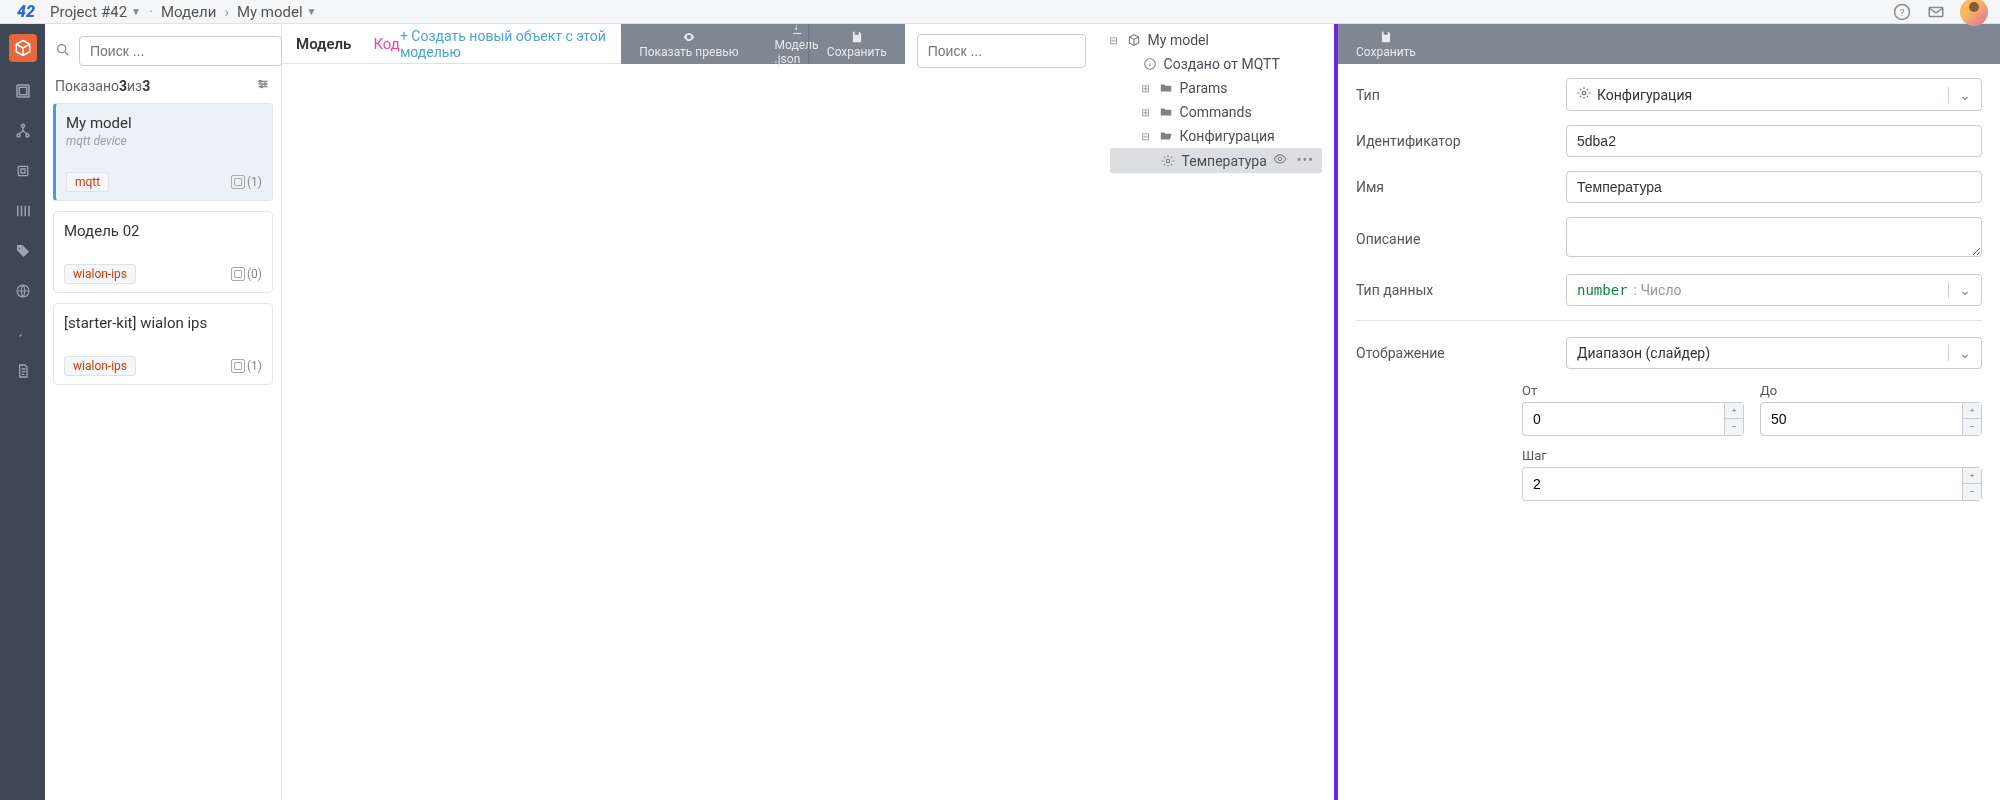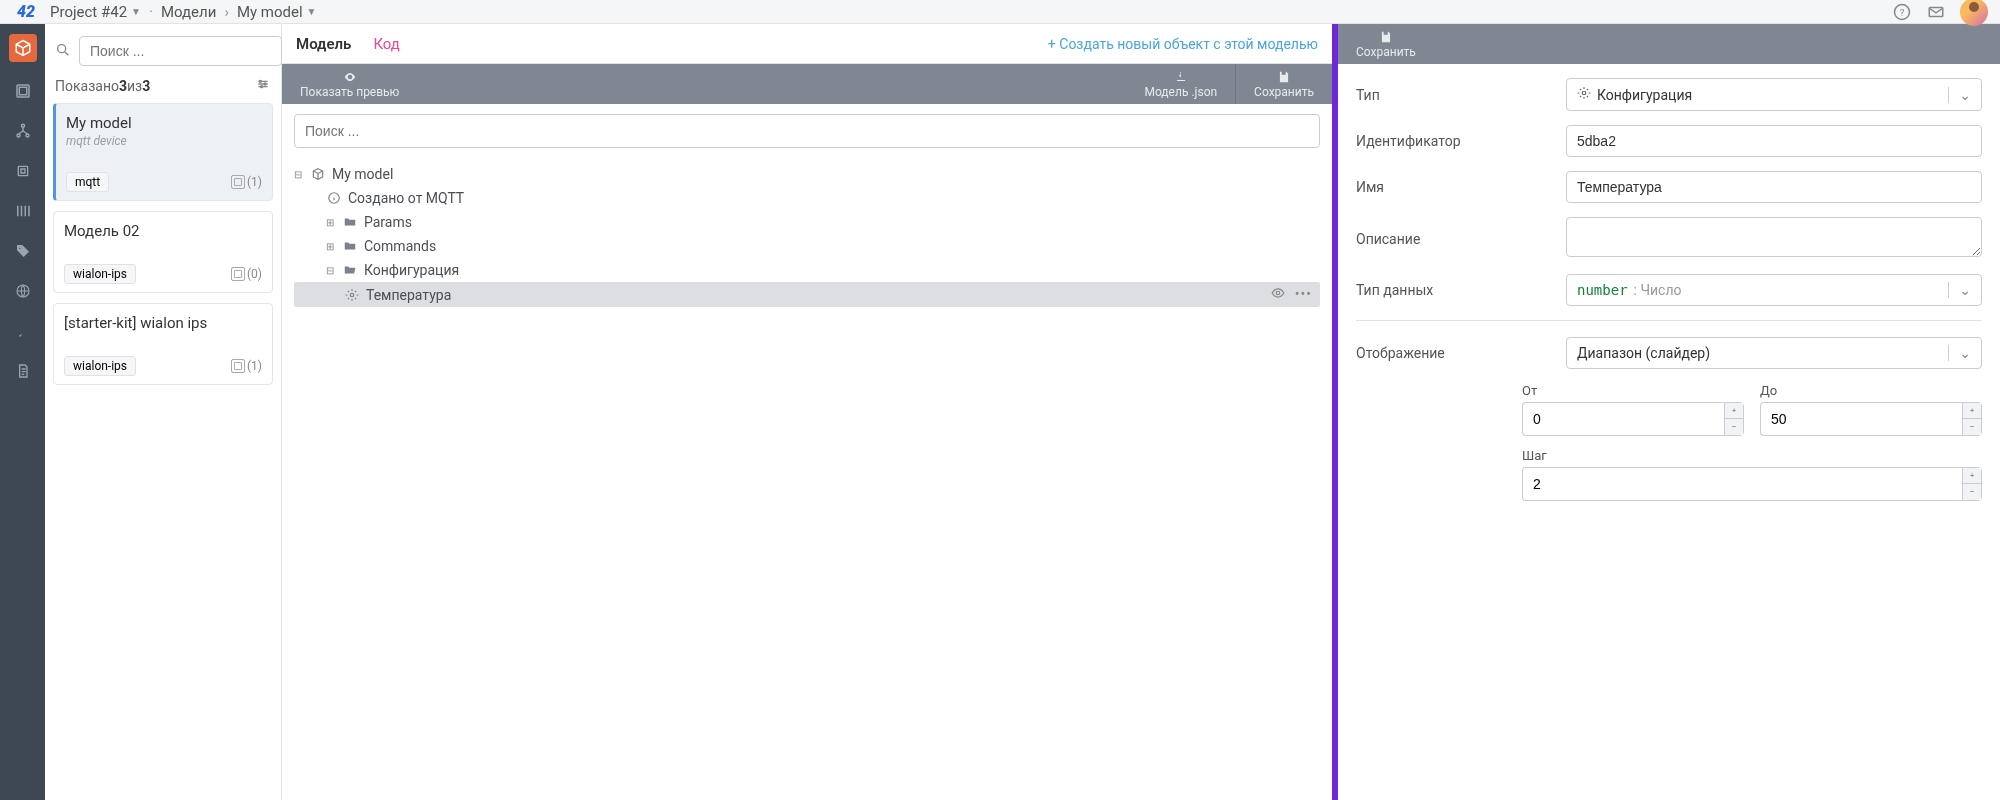--- a/index.html
+++ b/index.html
@@ -33,27 +33,27 @@
 .left-search input { flex: 1; padding: 6px 10px; border: 1px solid #c8ccd4; border-radius: 4px; font-size: 14px; color: #888; }
 .left-status { display: flex; align-items: center; padding: 0 10px 8px; color: #666; font-size: 14px; }
 .left-status b { color: #333; }
 .left-status .cfg { margin-left: auto; color: #888; cursor: pointer; }
 .cards { flex: 1; overflow-y: auto; padding: 0 8px; }
 .card { background: #fff; border: 1px solid #e4e6ea; border-radius: 4px; margin-bottom: 10px; padding: 10px 10px 8px; position: relative; }
 .card.active { background: #edf0f5; border-left: 3px solid #5394e0; }
 .card-title { font-size: 15px; color: #333; margin-bottom: 2px; }
 .card-sub { font-size: 12px; color: #9aa0a8; font-style: italic; margin-bottom: 18px; }
 .card-tag-row { display: flex; align-items: center; gap: 6px; margin-top: 24px; }
-.card-tag { font-size: 12px; background: #f5f6f8; border: 1px solid #e0e2e7; border-radius: 3px; padding: 2px 8px; color: #000000; }
+.card-tag { font-size: 12px; background: #f5f6f8; border: 1px solid #e0e2e7; border-radius: 3px; padding: 2px 8px; color: #c2410c; }
 .card-count { margin-left: auto; display: flex; align-items: center; gap: 2px; font-size: 12px; color: #888; }
 .card-count .sq { width: 14px; height: 14px; border: 1px solid #aaa; border-radius: 2px; position: relative; }
 .card-count .sq::after { content: ""; position: absolute; inset: 2px; border: 1px solid #aaa; border-radius: 1px; }
 
 
-.mid { flex: 1; background: #fff; display: flex; flex-direction: column; border-right: 6px solid #6d28d9; min-width: 0; }
+.mid { flex: 1; background: #fff; display: flex; flex-direction: row; border-right: 4px solid #6d28d9; min-width: 0; justify-content: space-between; }
 .mid-head { display: flex; align-items: center; padding: 0 14px; height: 40px; border-bottom: 1px solid #e0e2e7; }
 .tabs { display: flex; gap: 22px; }
 .tab { padding: 10px 0; color: #ec4899; cursor: pointer; font-size: 15px; }
 .tab.active { color: #333; font-weight: 600; }
 .mid-head .create { margin-left: auto; color: #4aa5d8; font-size: 14px; cursor: pointer; }
 .toolbar { display: flex; background: #7f8792; color: #e8eaec; height: 40px; }
 .tool { display: flex; flex-direction: column; align-items: center; justify-content: center; gap: 1px; padding: 2px 18px; cursor: pointer; font-size: 12px; }
 .tool svg { width: 14px; height: 14px; fill: #e8eaec; }
 .tool:first-child { flex: 1; align-items: center; }
 .mid-search { padding: 10px 12px; }

